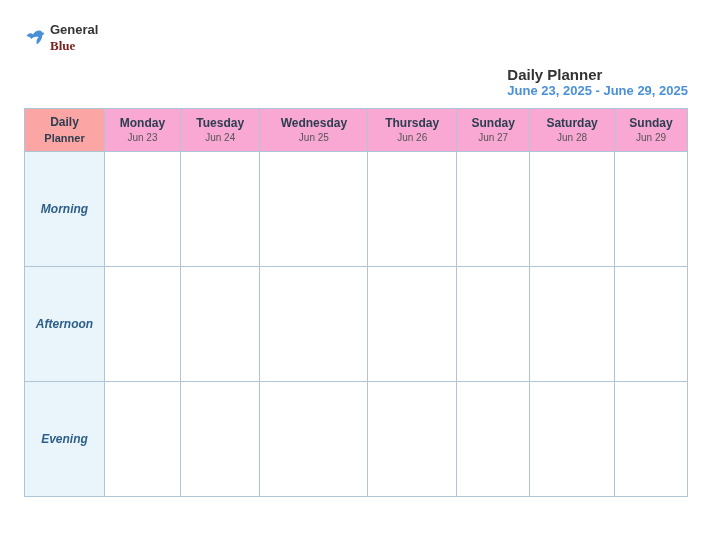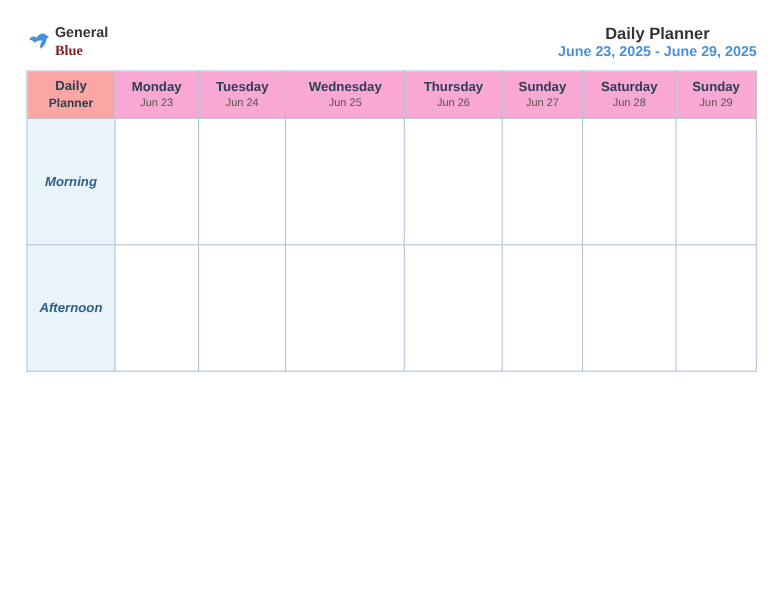--- a/index.html
+++ b/index.html
@@ -46,21 +46,22 @@
       color: #7f1d1d;
       font-family: Liberation Serif, serif;
     }
 
     .logo-bird {
       width: 22px;
       height: 22px;
     }
 
     .title-area {
-      text-align: center;
+      text-align: left;
+      margin-top: 44px;
     }
 
     .title-main {
       font-size: 15px;
       font-weight: bold;
       color: #333;
     }
 
     .title-date {
       font-size: 13px;
@@ -214,16 +215,26 @@
       <tr>
         <td>Afternoon</td>
         <td></td>
         <td></td>
         <td></td>
         <td></td>
         <td></td>
         <td></td>
         <td></td>
       </tr>
+      <tr>
+        <td>Evening</td>
+        <td></td>
+        <td></td>
+        <td></td>
+        <td></td>
+        <td></td>
+        <td></td>
+        <td></td>
+      </tr>
     </tbody>
   </table>
 
 </div>
 
 </body></html>

